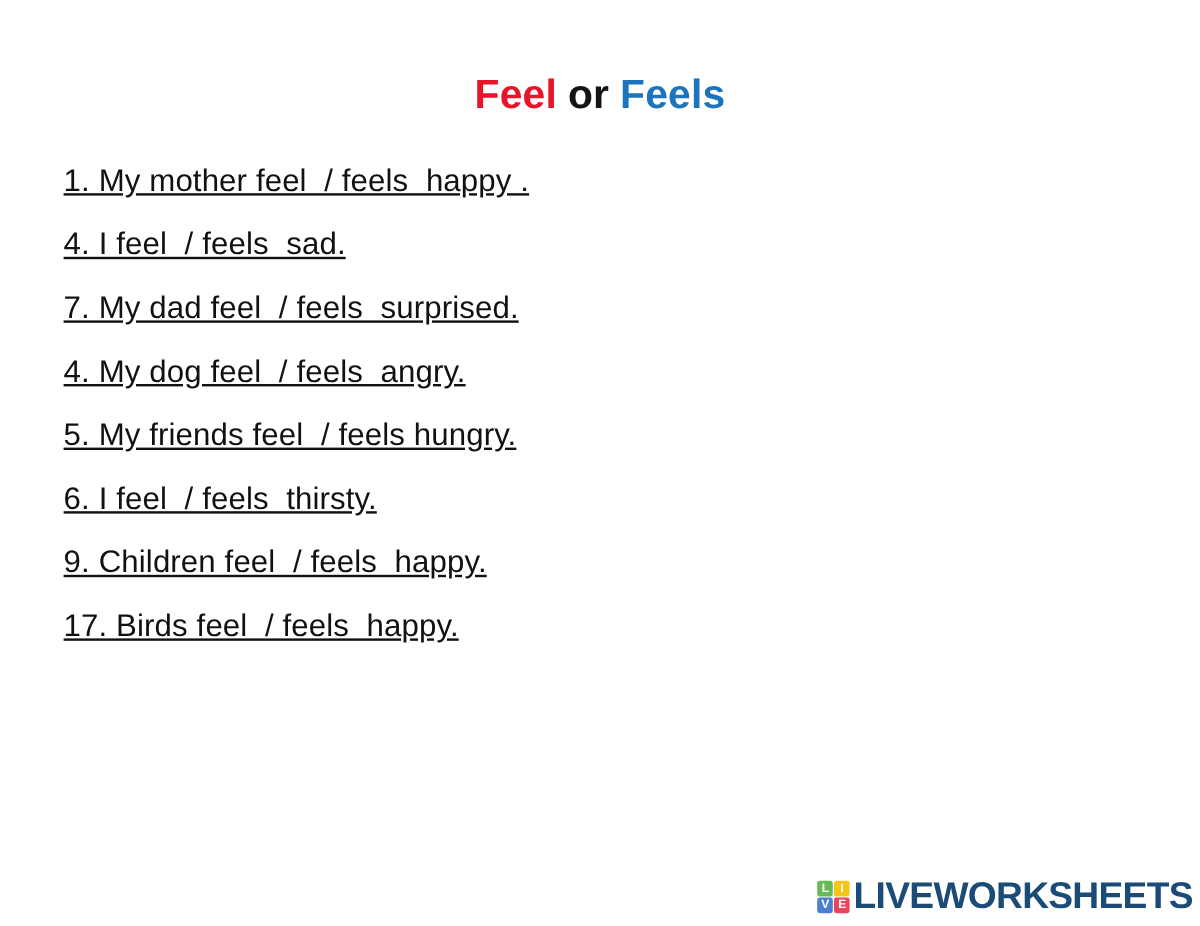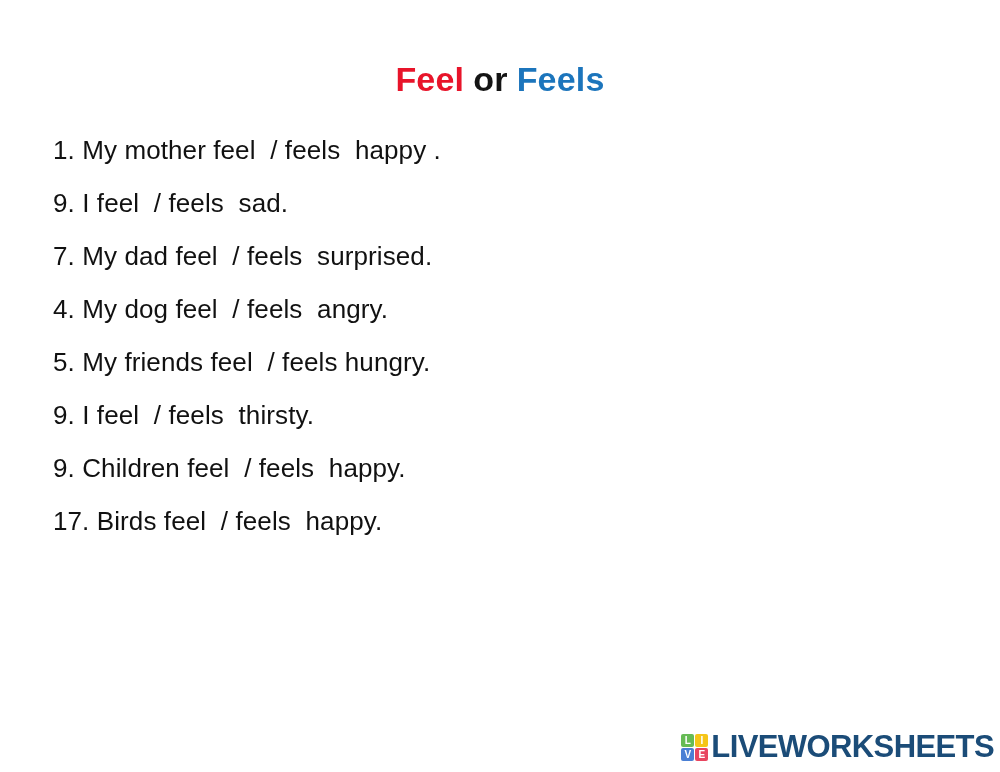--- a/index.html
+++ b/index.html
@@ -53,20 +53,21 @@
     padding: 0;
     list-style: none;
   }
   .question-item {
     font-size: 26px;
     line-height: 53px;
     color: #111111;
     white-space: pre;
     font-weight: normal;
     letter-spacing: 0.1px;
+    text-decoration: underline;
   }
 
   
   .logo {
     position: absolute;
     right: 6px;
     bottom: 8px;
     display: flex;
     align-items: center;
     height: 34px;
@@ -107,25 +108,25 @@
 <body>
 
 <div class="sheet">
 
   <div class="title">
     <span class="word-feel">Feel</span><span class="gap"></span><span class="word-or">or</span><span class="gap"></span><span class="word-feels">Feels</span>
   </div>
 
   <ol class="question-list">
     <li class="question-item">1. My mother feel  / feels  happy .</li>
-    <li class="question-item">9. I feel  / feels  sad.</li>
+    <li class="question-item">4. I feel  / feels  sad.</li>
     <li class="question-item">7. My dad feel  / feels  surprised.</li>
     <li class="question-item">4. My dog feel  / feels  angry.</li>
     <li class="question-item">5. My friends feel  / feels hungry.</li>
-    <li class="question-item">9. I feel  / feels  thirsty.</li>
+    <li class="question-item">6. I feel  / feels  thirsty.</li>
     <li class="question-item">9. Children feel  / feels  happy.</li>
     <li class="question-item">17. Birds feel  / feels  happy.</li>
   </ol>
 
   <div class="logo">
     <div class="logo-mark">
       <span class="logo-cell c-l">L</span>
       <span class="logo-cell c-i">I</span>
       <span class="logo-cell c-v">V</span>
       <span class="logo-cell c-e">E</span>

